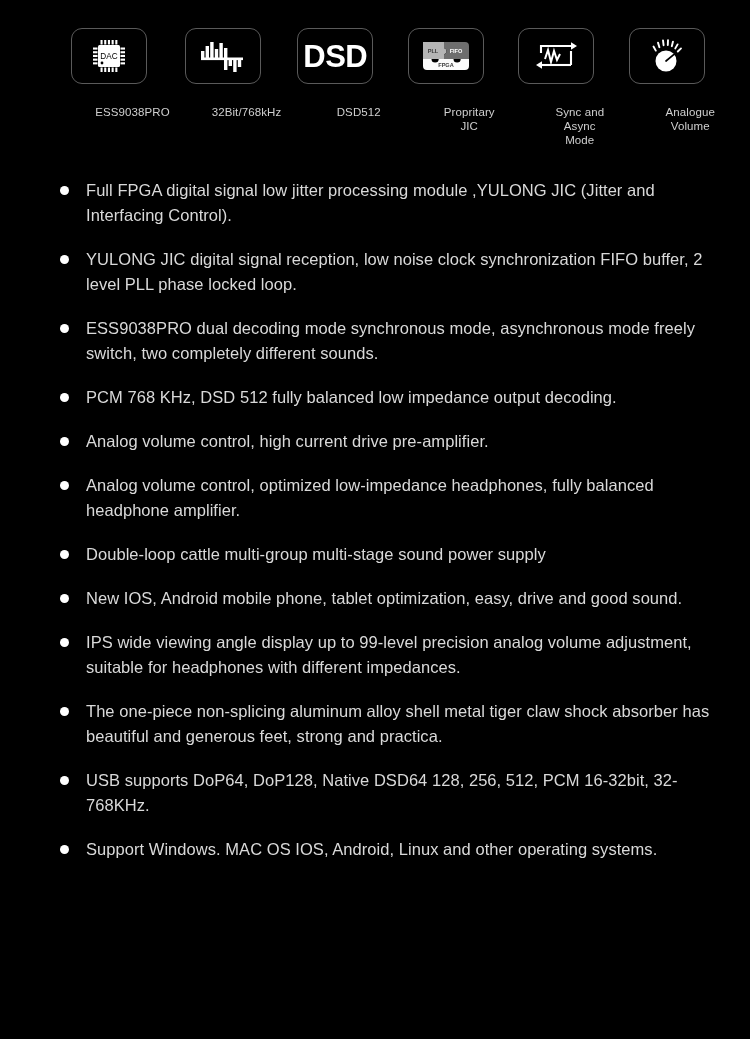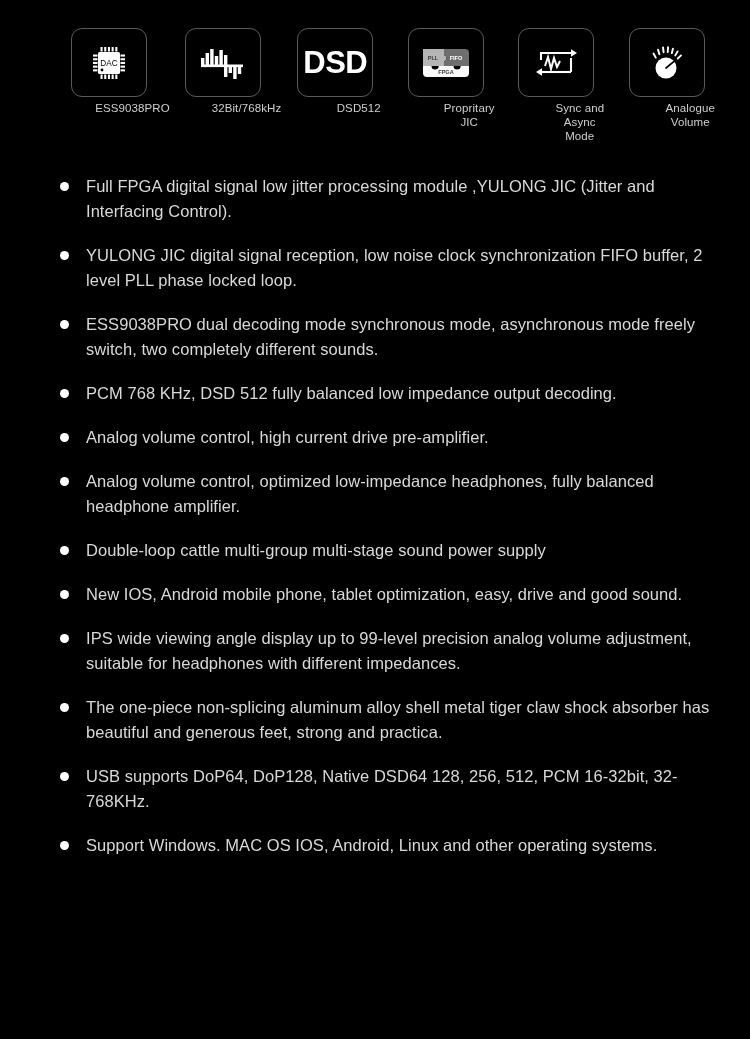--- a/index.html
+++ b/index.html
@@ -28,34 +28,34 @@
 
   .icon-cell {
     width: 114px;
     display: flex;
     flex-direction: column;
     align-items: center;
   }
 
   .icon-box {
     width: 76px;
-    height: 69px;
+    height: 56px;
     border: 1px solid #5a5a5a;
     border-radius: 11px;
     background: #000;
     display: flex;
     align-items: center;
     justify-content: center;
     position: relative;
   }
 
   .icon-box svg { display: block; }
 
   .icon-label {
-    margin-top: 4px;
+    margin-top: 21px;
     font-size: 11.5px;
     line-height: 14px;
     color: #cfcfcf;
     text-align: center;
     letter-spacing: 0.1px;
     white-space: pre-line;
     padding-left: 47px;
   }
 
   

